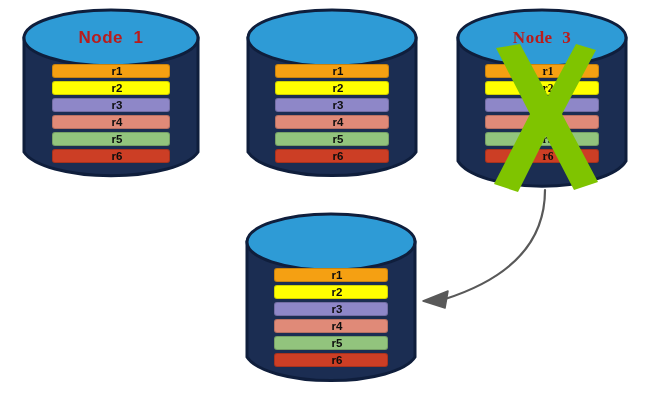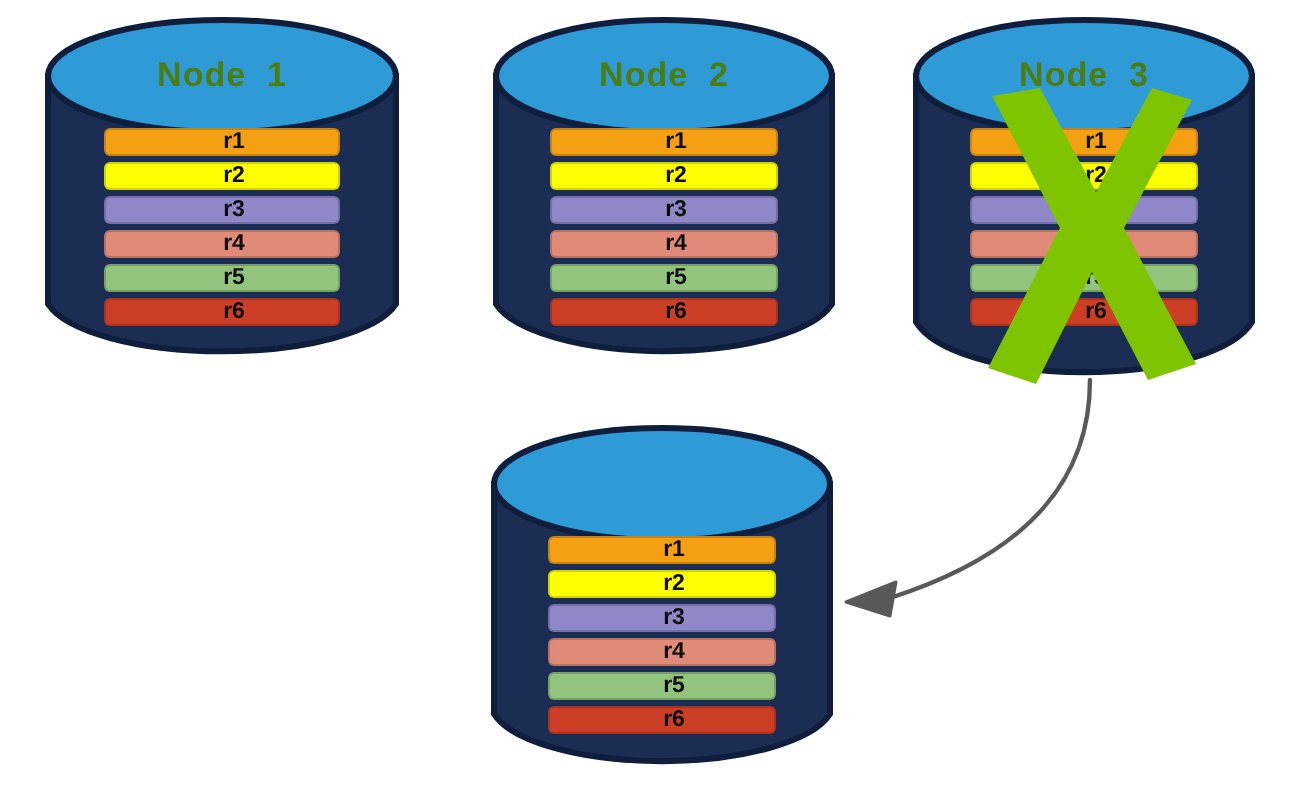--- a/index.html
+++ b/index.html
@@ -13,21 +13,21 @@
   .canvas{position:absolute;left:0;top:0;width:646px;height:402px;}
 
   
   .node{position:absolute;}
   .node .cyl{position:absolute;left:0;top:0;width:100%;height:100%;}
 
   .node-title{
     position:absolute;
     left:0;right:0;
     text-align:center;
-    color:#4d7c0f;
+    color:#b91c1c;
     font-weight:bold;
     font-size:17px;
     letter-spacing:0.5px;
     white-space:pre;
     pointer-events:none;
   }
 
   .bars{position:absolute;left:0;right:0;}
   .bar{
     position:relative;
@@ -79,21 +79,20 @@
         <span>r6</span>
       </div>
     </div>
   </div>
 
   <div class="node" style="left:246px;top:6px;width:172px;height:178px;">
     <svg class="cyl" viewBox="0 0 172 178" preserveAspectRatio="none">
       <path d="M2,32 L2,146 A86,30 0 0 0 170,146 L170,32 Z" fill="#1B2D52" stroke="#0F1E3C" stroke-width="3"></path>
       <ellipse cx="86" cy="32" rx="84" ry="28" fill="#2E9BD6" stroke="#0F1E3C" stroke-width="3"></ellipse>
     </svg>
-    <div class="node-title" style="top:22px;">Node  2</div>
     <div class="bars" style="left:29px;right:29px;top:58px;">
       <div class="bar" style="background:#F5A012;">
         <span>r1</span>
       </div>
       <div class="bar" style="background:#FFFF00;">
         <span>r2</span>
       </div>
       <div class="bar" style="background:#8E87C8;">
         <span>r3</span>
       </div>
@@ -102,21 +101,21 @@
       </div>
       <div class="bar" style="background:#92C47D;">
         <span>r5</span>
       </div>
       <div class="bar" style="background:#CC3E25;">
         <span>r6</span>
       </div>
     </div>
   </div>
 
-  <div class="node" style="left:456px;top:6px;width:172px;height:190px;">
+  <div class="node" style="left:456px;top:6px;width:172px;height:190px;font-family:Liberation Serif, serif;">
     <svg class="cyl" viewBox="0 0 172 190" preserveAspectRatio="none">
       <path d="M2,32 L2,155 A86,32 0 0 0 170,155 L170,32 Z" fill="#1B2D52" stroke="#0F1E3C" stroke-width="3"></path>
       <ellipse cx="86" cy="32" rx="84" ry="28" fill="#2E9BD6" stroke="#0F1E3C" stroke-width="3"></ellipse>
     </svg>
     <div class="node-title" style="top:22px;">Node  3</div>
     <div class="bars" style="left:29px;right:29px;top:58px;">
       <div class="bar" style="background:#F5A012;">
         <span>r1</span>
       </div>
       <div class="bar" style="background:#FFFF00;">

